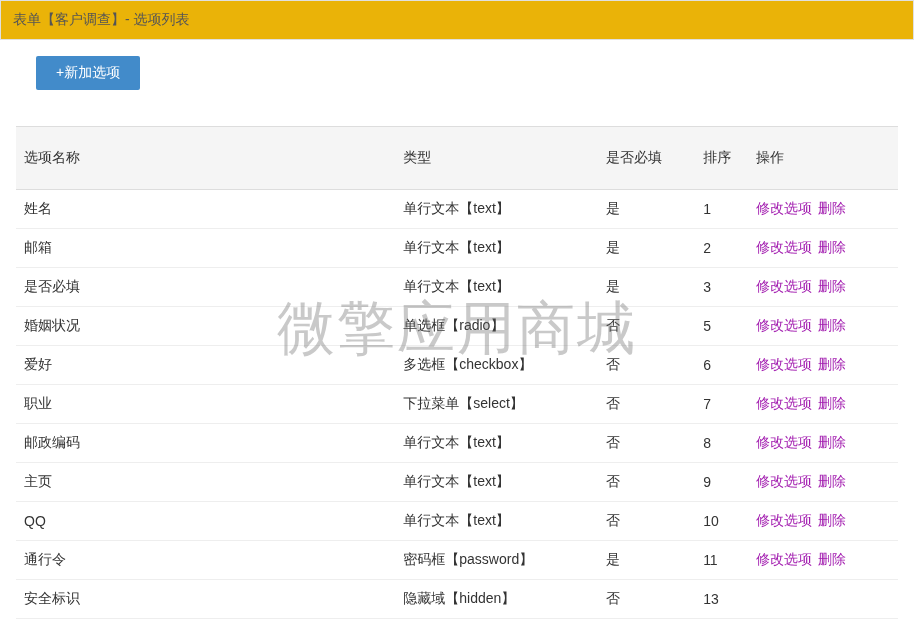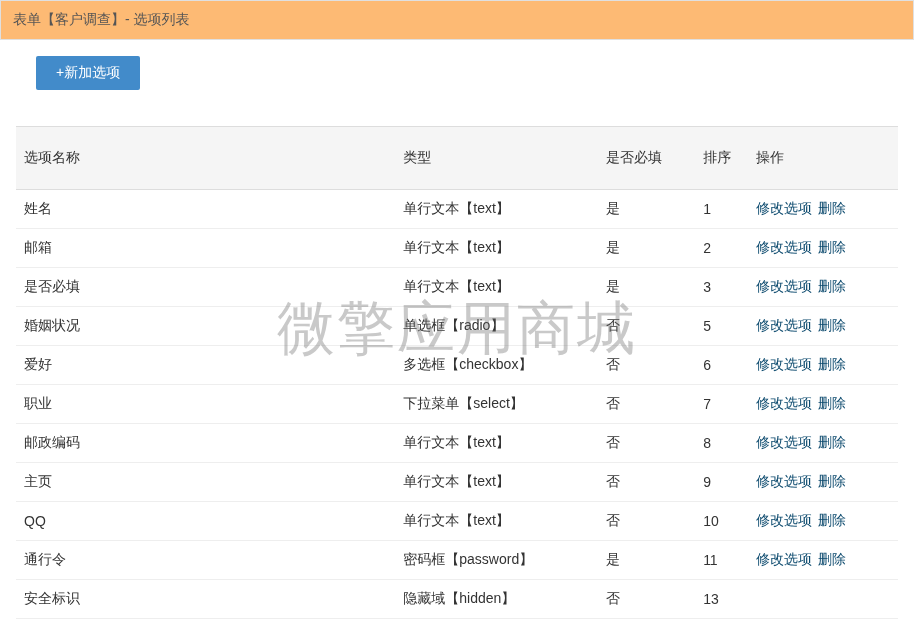--- a/index.html
+++ b/index.html
@@ -8,21 +8,21 @@
       box-sizing: border-box;
     }
     body {
       font-family: "Microsoft YaHei", "微软雅黑", Arial, sans-serif;
       font-size: 14px;
       color: #333;
       background: #fff;
       position: relative;
     }
     .header-bar {
-      background: #fdba74;
+      background: #eab308;
       border: 1px solid #e0e0e0;
       padding: 10px 12px;
       color: #555;
     }
     .content {
       padding: 16px;
     }
     .add-button {
       background: #428bca;
       color: #fff;
@@ -54,21 +54,21 @@
       padding: 10px 8px;
       border-bottom: 1px solid #eee;
       color: #333;
     }
     .col-name { width: 43%; }
     .col-type { width: 23%; }
     .col-required { width: 11%; margin-top: 11px; }
     .col-sort { width: 6%; }
     .col-actions { width: 17%; }
     .action-link {
-      color: #0c4a6e;
+      color: #a21caf;
       text-decoration: none;
       margin-right: 6px;
       cursor: pointer;
     }
     .watermark {
       position: absolute;
       top: 290px;
       left: 50%;
       transform: translateX(-50%);
       font-size: 58px;

